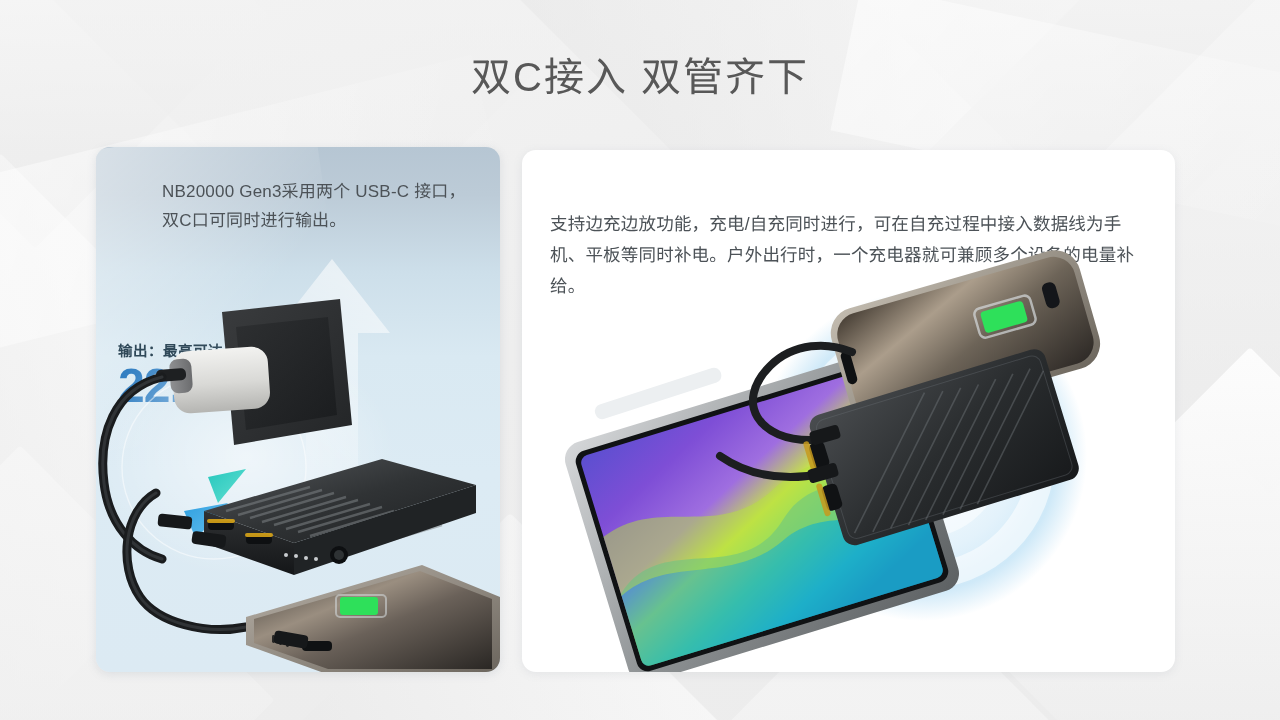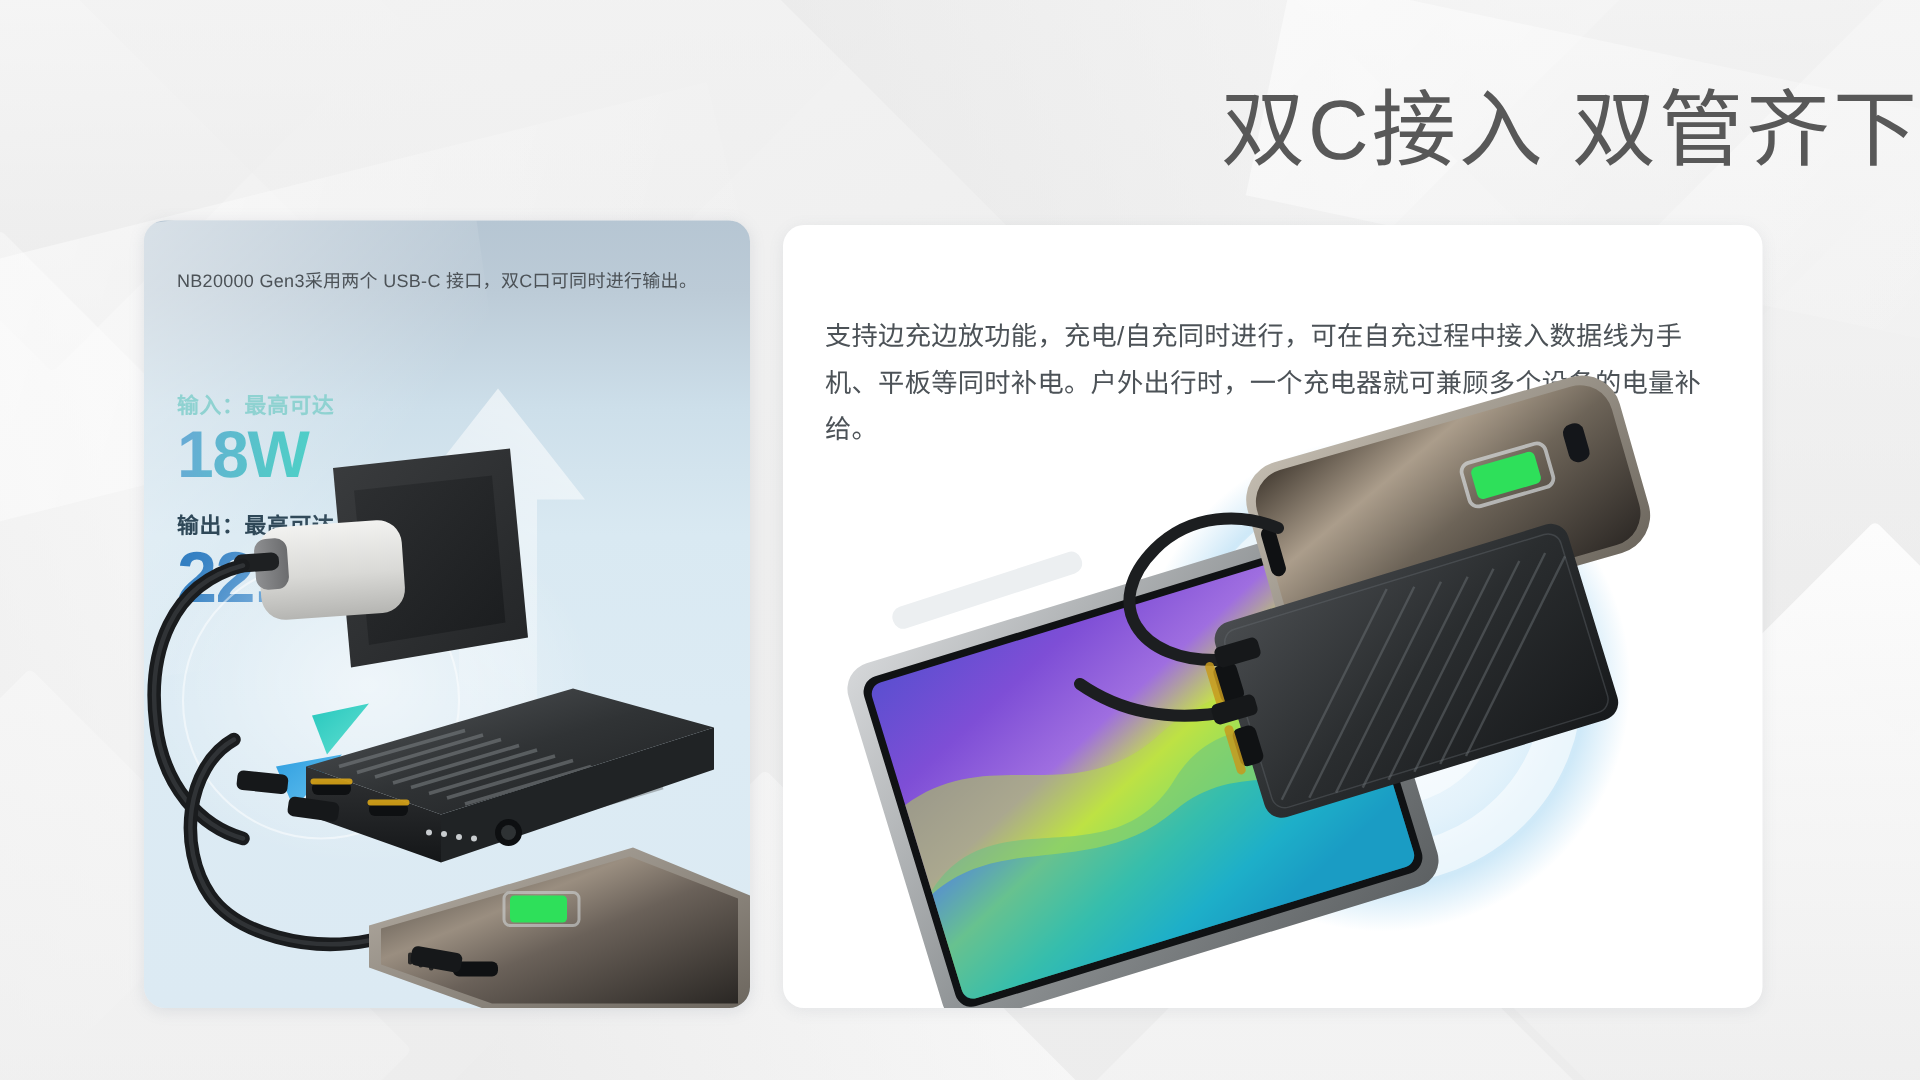--- a/index.html
+++ b/index.html
@@ -27,22 +27,22 @@
   .dia.b { background:linear-gradient(135deg,rgba(246,246,246,.9),rgba(231,231,231,.35)); }
   .dia.c { background:linear-gradient(200deg,rgba(255,255,255,.6),rgba(225,225,225,.4)); }
   .band {
     position:absolute;
     background:linear-gradient(120deg,rgba(255,255,255,.55),rgba(255,255,255,0));
   }
 
   
   .title {
     position:absolute; top:52px; left:0; width:100%;
-    text-align:right;
-    font-size:56px; font-weight:400; letter-spacing:2px;
+    text-align:center;
+    font-size:40px; font-weight:400; letter-spacing:2px;
     color:#585858;
     line-height:1.25;
     white-space:nowrap;
     z-index:5;
   }
 
   
   .cards { position:absolute; top:147px; left:0; width:100%; height:530px; z-index:4; }
 
   
@@ -59,21 +59,21 @@
     pointer-events:none;
   }
   
   .up-arrow {
     position:absolute; left:176px; top:112px; width:120px; height:250px;
     opacity:.75; pointer-events:none;
   }
 
   .card-left .body { position:absolute; left:22px; top:30px; right:18px; }
   .lead {
-    font-size:12px; line-height:1.72; color:#4c5257; letter-spacing:.2px;
+    font-size:17px; line-height:1.72; color:#4c5257; letter-spacing:.2px;margin-left:44px;
   }
 
   .spec { position:absolute; left:22px; }
   .spec.in  { top:116px; }
   .spec.out { top:196px; }
   .spec-label { font-size:14.5px; letter-spacing:.5px; font-weight:700; line-height:1.2; }
   .spec-label.in  { color:#8fd2d1; }
   .spec-label.out { color:#2f4858; font-weight:600; }
   .spec-value {
     font-size:46px; font-weight:800; line-height:1.02; letter-spacing:-1px;
@@ -133,24 +133,20 @@
           <stop offset="1" stop-color="#ffffff" stop-opacity="0.75"></stop>
         </linearGradient>
       </defs>
       <path d="M60 0 L118 74 L86 74 L86 250 L34 250 L34 74 L2 74 Z" fill="url(#arrG)"></path>
     </svg>
 
     <div class="body">
       <p class="lead">NB20000 Gen3采用两个 USB-C 接口，双C口可同时进行输出。</p>
     </div>
 
-    <div class="spec in">
-      <div class="spec-label in">输入：最高可达</div>
-      <div class="spec-value in">18W</div>
-    </div>
 
     <div class="spec out">
       <div class="spec-label out">输出：最高可达</div>
       <div class="spec-value out">22.5W</div>
     </div>
 
     <svg class="photo-left" viewBox="0 0 404 375">
       <defs>
         <linearGradient id="wall" x1="0" y1="0" x2="1" y2="1">
           <stop offset="0" stop-color="#3a3c3e"></stop>

